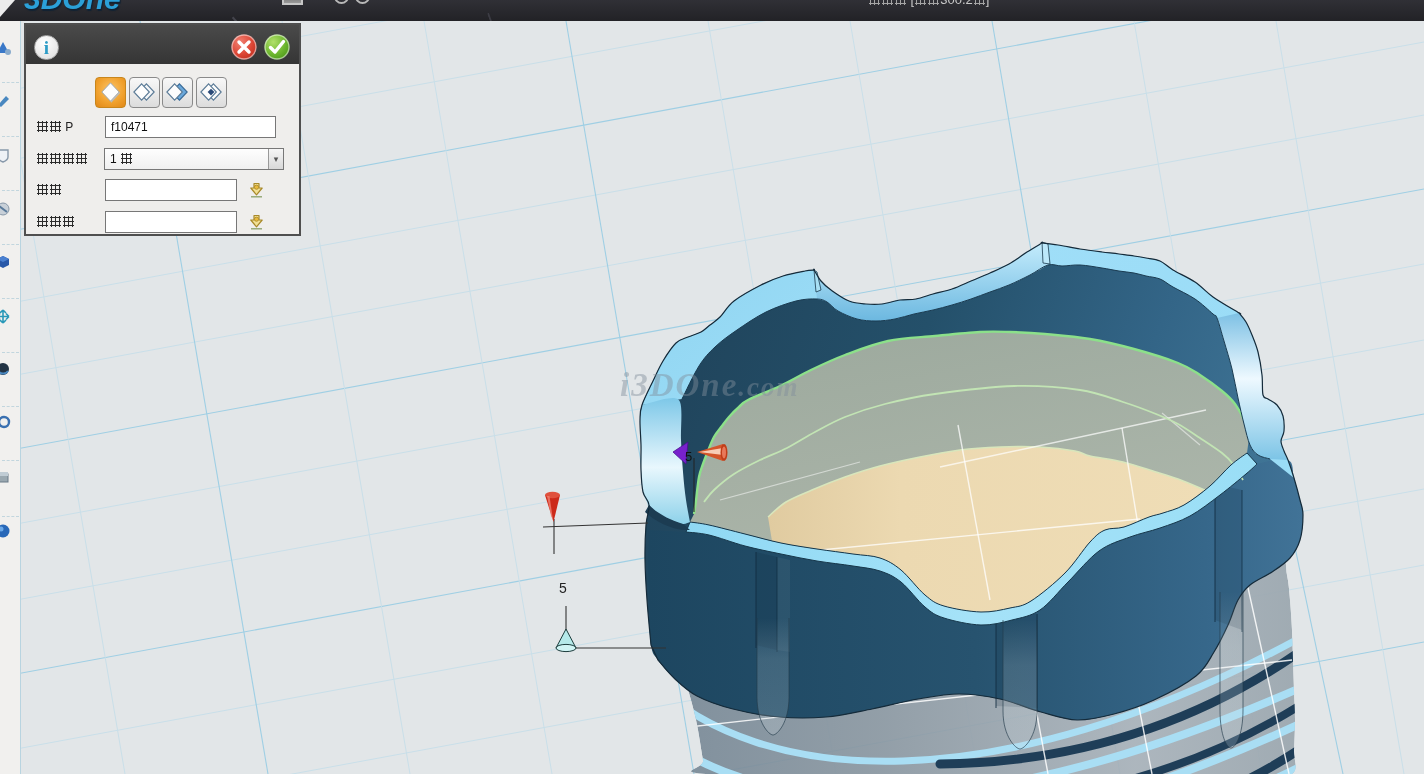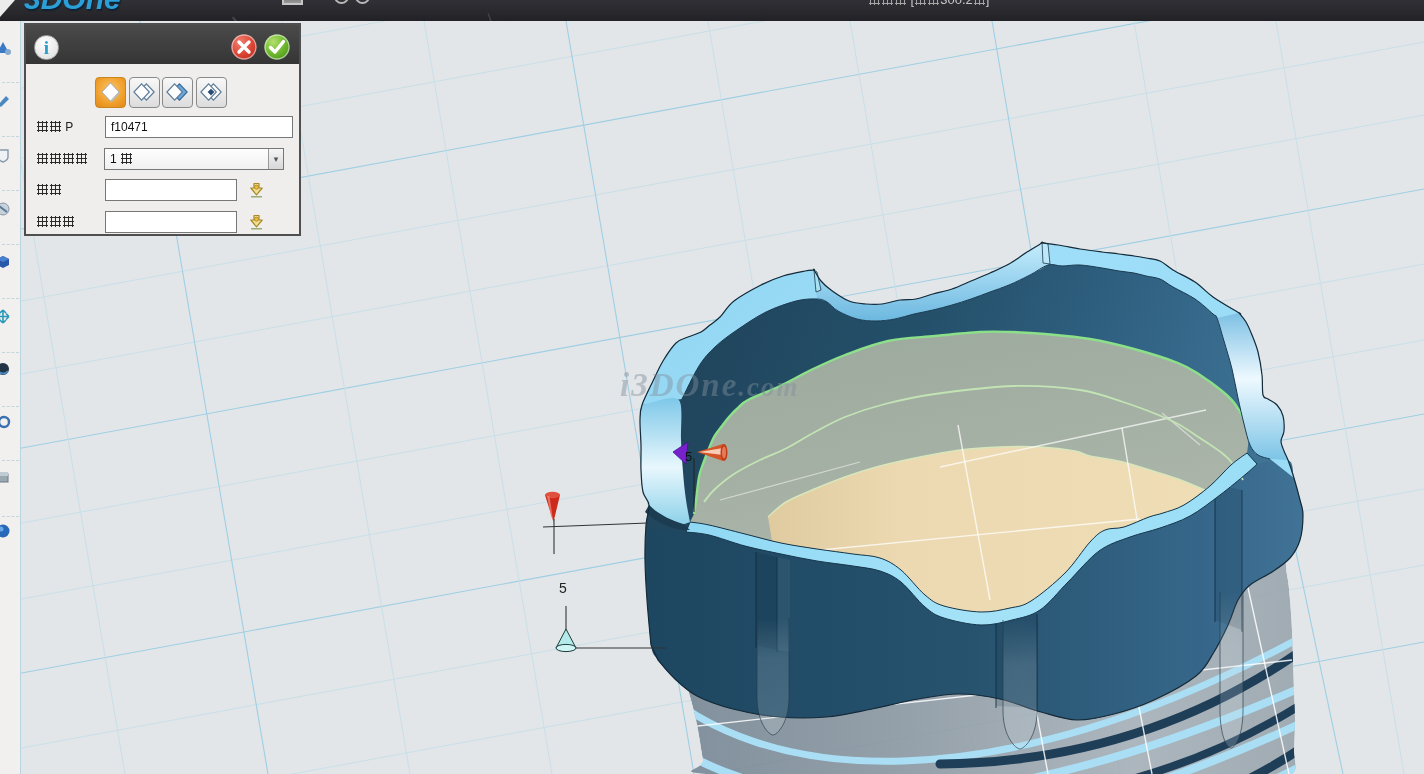--- a/index.html
+++ b/index.html
@@ -315,21 +315,21 @@
     <path d="M17,6 L25,14.5 L17,23 L9,14.5 Z" fill="#6aa8dc" stroke="#3a6a96" stroke-width="1.2"></path>
     <path d="M12,6 L20,14.5 L12,23 L4,14.5 Z" fill="#fdfdfd" stroke="#5a7a96" stroke-width="1.2"></path>
   </svg></div>
   <div class="dbtn" id="db4" style="left:170px"><svg width="29" height="29" viewBox="0 0 30 30">
     <path d="M17,6 L25,14.5 L17,23 L9,14.5 Z" fill="#fdfdfd" stroke="#5a7a96" stroke-width="1.2"></path>
     <path d="M12,6 L20,14.5 L12,23 L4,14.5 Z" fill="#fdfdfd" stroke="#5a7a96" stroke-width="1.2"></path>
     <path d="M14.5,11 L18,14.5 L14.5,18 L11,14.5 Z" fill="#2a4a78"></path>
   </svg></div>
   <div class="row" style="top:52px">
           <span class="lab"><span class="cn"></span><span class="cn"></span> P</span>
-   <input class="fld" style="left: 79px; width: 188px;" value="f10471">
+   <input class="fld" style="left: 79px; width: 171px;" value="f10471">
         </div>
   <div class="row" style="top:84px">
           <span class="lab"><span class="cn"></span><span class="cn"></span><span class="cn"></span><span class="cn"></span></span>
    <div class="combo" style="left:78px;width:180px">1 <span class="cn"></span><div class="cbarrow">▾</div></div>
         </div>
   <div class="row" style="top:115px">
           <span class="lab"><span class="cn"></span><span class="cn"></span></span>
    <input class="fld" style="left: 79px; width: 132px;" value="">
           <span class="gicon"><svg width="15" height="16" viewBox="0 0 15 16">
 <path d="M5,1.5 L10,1.5 L10,6 L13.2,6 L7.5,12.8 L1.8,6 L5,6 Z" fill="#f2e093" stroke="#a8892a" stroke-width="1.2" stroke-linejoin="round"></path>

